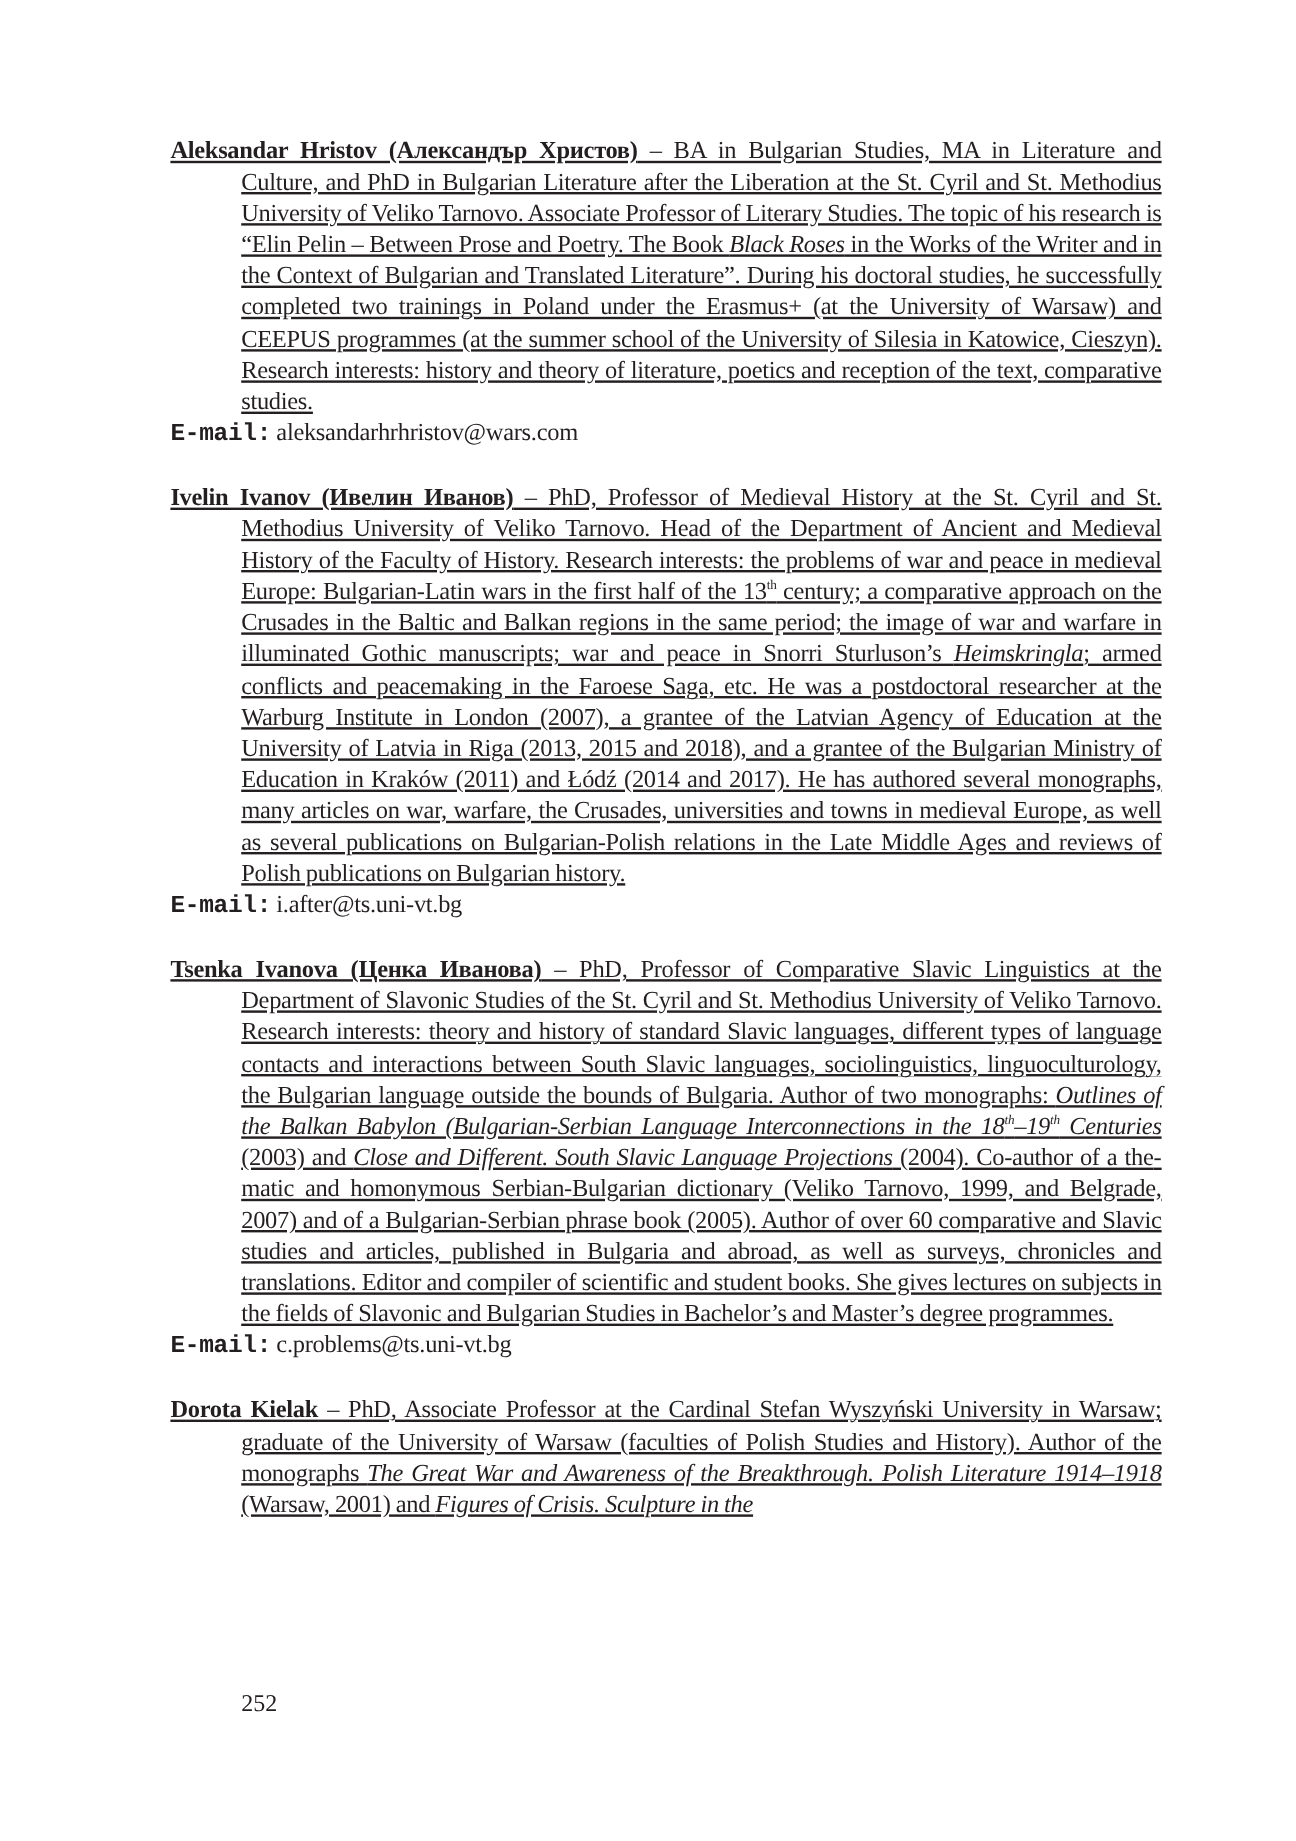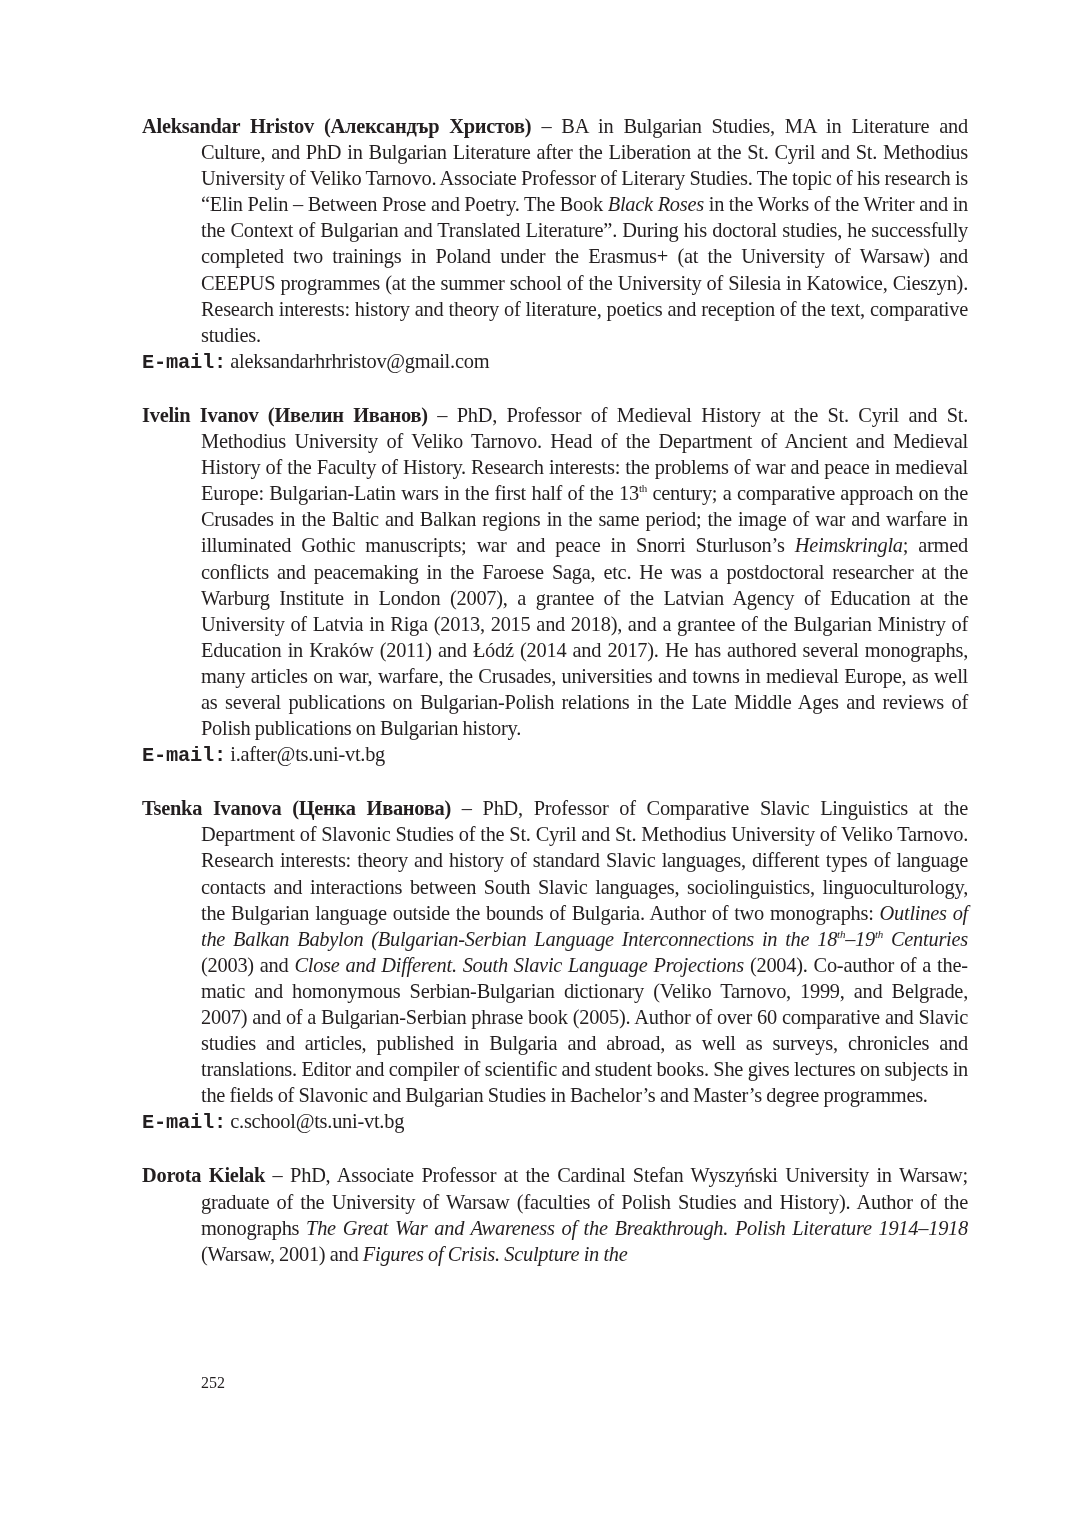--- a/index.html
+++ b/index.html
@@ -26,59 +26,60 @@
       line-height: 26.1px;
       text-align: justify;
       hyphens: manual;
       letter-spacing: -0.25px;
       word-spacing: -0.5px;
     }
     .entry .bio {
       margin: 0;
       padding-left: 59px;
       text-indent: -59px;
+      text-decoration: underline;
     }
     .entry .name { font-weight: bold; }
     .entry .email-line {
       margin: 0;
       text-align: left;
     }
     .entry .email-label { font-weight: bold; font-family: Liberation Mono, monospace; }
     .entry + .entry { margin-top: 26px; }
     sup {
       font-size: 11px;
       line-height: 0;
       vertical-align: 8px;
     }
     .page-number {
       position: absolute;
       left: 201px;
-      top: 1370px;
-      font-size: 16px;
+      top: 1407px;
+      font-size: 20px;
       line-height: 26px;
     }
   </style>
 </head>
 <body>
 
 <div class="page">
 
   <div class="entry">
     <p class="bio"><span class="name">Aleksandar Hristov (Александър Христов)</span><span> – BA in Bulgarian Studies, MA in Literature and Culture, and PhD in Bulgarian Literature after the Liberation at the St. Cyril and St. Methodius University of Veliko Tarnovo. Associate Professor of Literary Studies. The topic of his research is “Elin Pelin – Between Prose and Poetry. The Book </span><i>Black Roses</i><span> in the Works of the Writer and in the Context of Bulgarian and Translated Literature”. During his doctoral studies, he successfully completed two trainings in Poland under the Erasmus+ (at the University of Warsaw) and CEEPUS programmes (at the summer school of the University of Silesia in Katowice, Cieszyn). Research interests: history and theory of literature, poetics and reception of the text, compar­ative studies.</span></p>
-    <p class="email-line"><span class="email-label">E-mail:</span> <span>aleksandarhrhristov@gmail.com</span></p>
+    <p class="email-line"><span class="email-label">E-mail:</span> <span>aleksandarhrhristov@wars.com</span></p>
   </div>
 
   <div class="entry">
     <p class="bio"><span class="name">Ivelin Ivanov (Ивелин Иванов)</span><span> – PhD, Professor of Medieval History at the St. Cyril and St. Methodius University of Veliko Tarnovo. Head of the Department of Ancient and Medieval History of the Faculty of History. Research interests: the problems of war and peace in medieval Europe: Bulgarian-Latin wars in the first half of the 13</span><sup>th</sup><span> century; a comparative approach on the Crusades in the Baltic and Balkan regions in the same period; the image of war and warfare in illuminated Gothic manuscripts; war and peace in Snorri Sturluson’s </span><i>Heimskringla</i><span>; armed conflicts and peacemaking in the Faroese Saga, etc. He was a postdoctoral researcher at the Warburg Institute in London (2007), a grantee of the Latvian Agency of Education at the University of Latvia in Riga (2013, 2015 and 2018), and a grantee of the Bulgarian Ministry of Education in Kraków (2011) and Łódź (2014 and 2017). He has authored several monographs, many articles on war, warfare, the Crusades, universities and towns in medieval Europe, as well as several publications on Bulgarian-Polish relations in the Late Middle Ages and reviews of Polish publications on Bulgarian history.</span></p>
     <p class="email-line"><span class="email-label">E-mail:</span> <span>i.after@ts.uni-vt.bg</span></p>
   </div>
 
   <div class="entry">
     <p class="bio"><span class="name">Tsenka Ivanova (Ценка Иванова)</span><span> – PhD, Professor of Comparative Slavic Linguistics at the Department of Slavonic Studies of the St. Cyril and St. Methodius Universi­ty of Veliko Tarnovo. Research interests: theory and history of standard Slavic lan­guages, different types of language contacts and interactions between South Slavic languages, sociolinguistics, linguoculturology, the Bulgarian language outside the bounds of Bulgaria. Author of two monographs: </span><i><span>Outlines of the Balkan Babylon (Bulgarian-Serbian Language Interconnections in the 18</span><sup>th</sup><span>–19</span><sup>th</sup><span> Centuries</span></i><span> (2003) and </span><i>Close and Different. South Slavic Language Projections</i><span> (2004). Co-author of a the­matic and homonymous Serbian-Bulgarian dictionary (Veliko Tarnovo, 1999, and Belgrade, 2007) and of a Bulgarian-Serbian phrase book (2005). Author of over 60 comparative and Slavic studies and articles, published in Bulgaria and abroad, as well as surveys, chronicles and translations. Editor and compiler of scientific and student books. She gives lectures on subjects in the fields of Slavonic and Bulgarian Studies in Bachelor’s and Master’s degree programmes.</span></p>
-    <p class="email-line"><span class="email-label">E-mail:</span> <span>c.school@ts.uni-vt.bg</span></p>
+    <p class="email-line"><span class="email-label">E-mail:</span> <span>c.problems@ts.uni-vt.bg</span></p>
   </div>
 
   <div class="entry">
     <p class="bio"><span class="name">Dorota Kielak</span><span> – PhD, Associate Professor at the Cardinal Stefan Wyszyński University in Warsaw; graduate of the University of Warsaw (faculties of Polish Studies and His­tory). Author of the monographs </span><i>The Great War and Awareness of the Breakthrough. Polish Literature 1914–1918</i><span> (Warsaw, 2001) and </span><i>Figures of Crisis. Sculpture in the</i></p>
   </div>
 
 </div>
 
 <div class="page-number">252</div>
 

